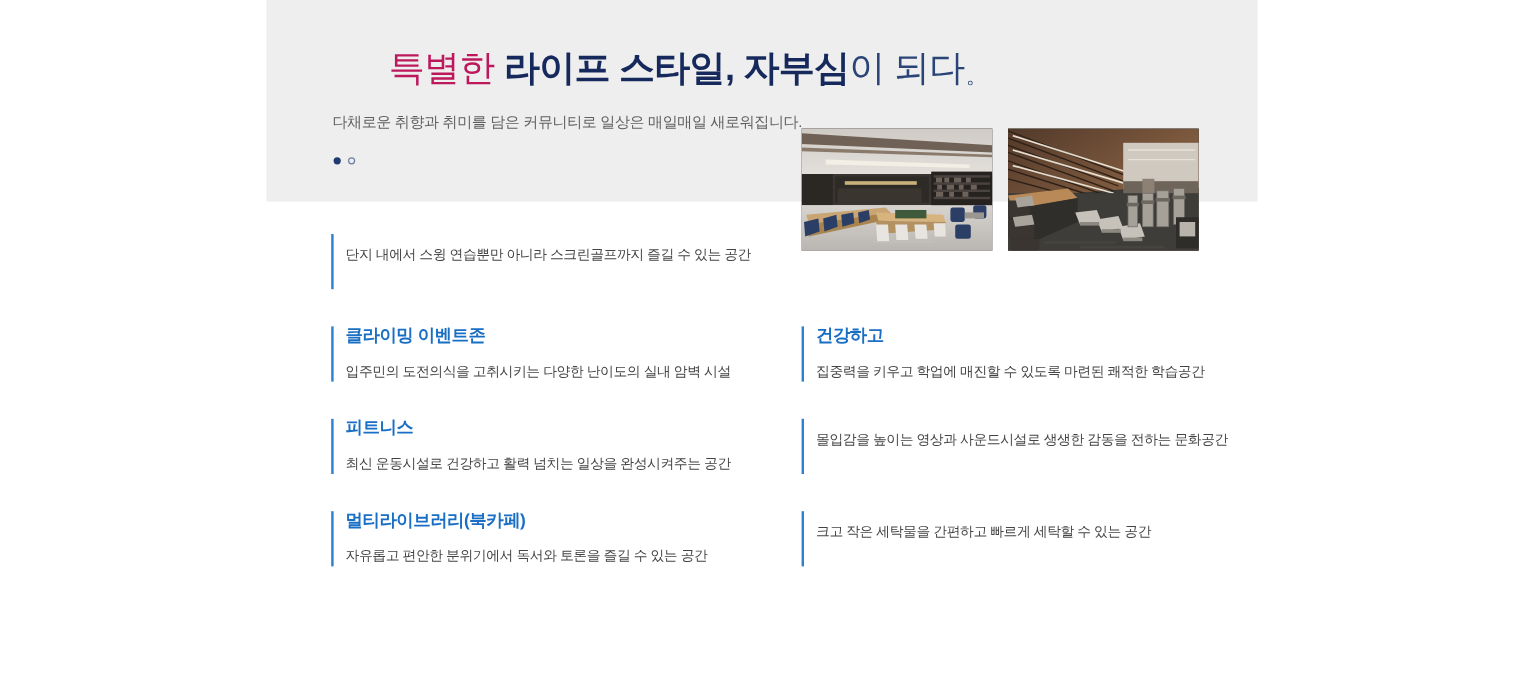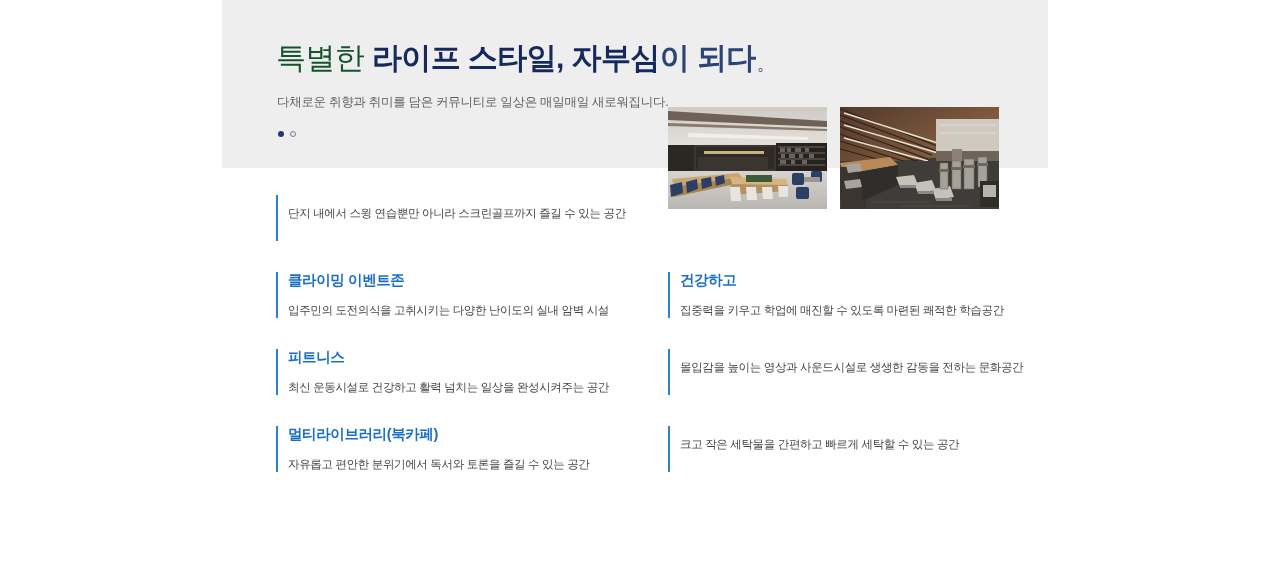--- a/index.html
+++ b/index.html
@@ -26,23 +26,23 @@
   .hero-title {
     position: absolute;
     left: 0; top: 36px;
     font-size: 30px;
     line-height: 44px;
     letter-spacing: -0.6px;
     white-space: nowrap;
     color: #1f3a6e;
     font-weight: 400;
   }
-  .hero-title .t-light { color: #14532d; font-weight: 400; }
+  .hero-title .t-light { color: #be185d; font-weight: 400; margin-left: 48px; }
   .hero-title .t-strong { color: #16295c; font-weight: 700; }
-  .hero-title .t-tail { color: #2a4478; font-weight: 700; }
+  .hero-title .t-tail { color: #2a4478; font-weight: 400; }
   .hero-title .t-dot {
     color: #2a4478;
     font-size: 18px;
     font-weight: 400;
     vertical-align: baseline;
     position: relative;
     top: 2px;
     margin-left: 1px;
   }
 

